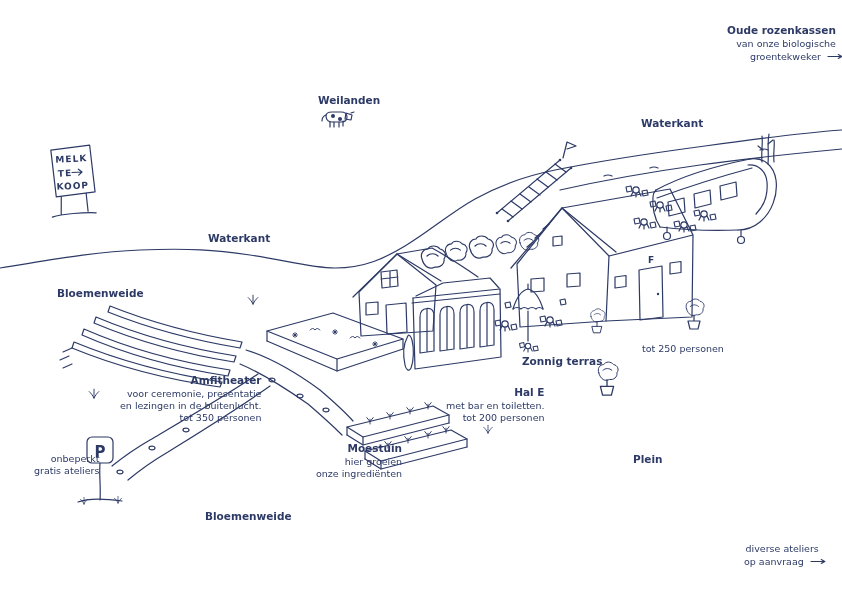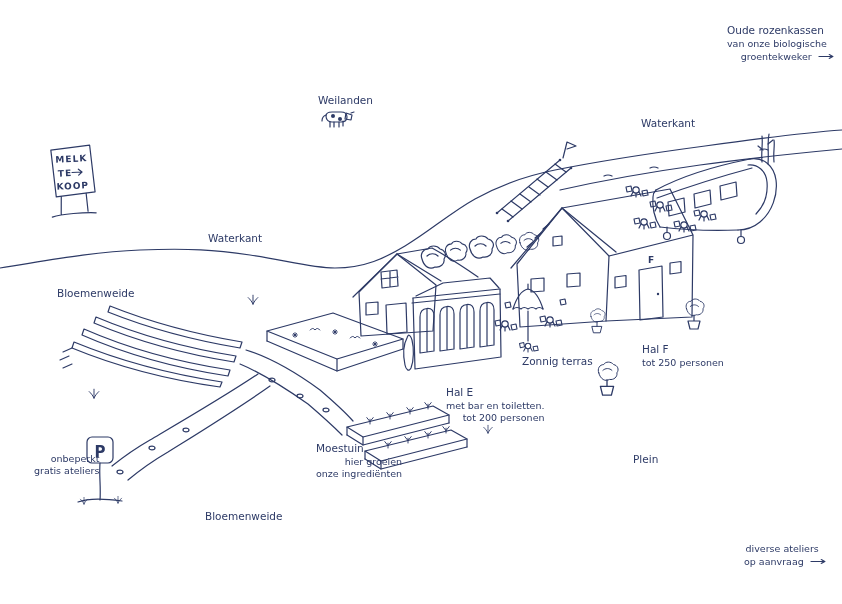--- a/index.html
+++ b/index.html
@@ -7,21 +7,21 @@
   #stage { position:relative; width:842px; height:604px; background:var(--bg); overflow:hidden;
            font-family:"DejaVu Sans", sans-serif; }
   #map-svg { position:absolute; left:0; top:0; }
   #map-svg path, #map-svg line, #map-svg circle, #map-svg ellipse, #map-svg rect,
   #map-svg polyline, #map-svg polygon {
       stroke:var(--ink); fill:none; stroke-width:1.2; stroke-linecap:round; stroke-linejoin:round;
   }
   #map-svg .fill { fill:var(--ink); stroke:none; }
   #map-svg text { fill:var(--ink); stroke:none; font-family:"DejaVu Sans",sans-serif; font-weight:bold; }
   .lbl { position:absolute; color:var(--ink); font-size:9.5px; line-height:1.25; white-space:nowrap; }
-  .lbl .t { display:block; font-weight:normal; font-size:10.5px; margin-bottom:1px; }
+  .lbl .t { display:block; font-weight:bold; font-size:10.5px; margin-bottom:1px;text-align:right; }
   .lbl .d { display:block;text-align:right; }
   .arrow { display:inline-block; font-size:12px; line-height:1; margin-left:5px;
            transform:scaleX(1.7); transform-origin:left center; }
 </style>
 </head>
 <body>
 
 <div id="stage">
 
 <svg id="map-svg" width="842" height="604" viewBox="0 0 842 604">
@@ -249,28 +249,33 @@
   </div>
 
   <div class="lbl" style="left:208px;top:232px">
     <span class="t">Waterkant</span>
   </div>
 
   <div class="lbl" style="left:57px;top:287px">
     <span class="t">Bloemenweide</span>
   </div>
 
+  <div class="lbl" style="left:120px;top:374px">
+    <span class="t">Amfitheater</span>
+    <span class="d">voor ceremonie, presentatie</span>
+    <span class="d">en lezingen in de buitenlucht.</span>
+    <span class="d">tot 350 personen</span>
+  </div>
 
 
   <div class="lbl" style="left:522px;top:355px">
     <span class="t">Zonnig terras</span>
   </div>
 
   <div class="lbl" style="left:642px;top:343px">
-    <span class="t">Hal F</span>
     <span class="d">tot 250 personen</span>
   </div>
 
   <div class="lbl" style="left:446px;top:386px">
     <span class="t">Hal E</span>
     <span class="d">met bar en toiletten.</span>
     <span class="d">tot 200 personen</span>
   </div>
 
   <div class="lbl" style="left:316px;top:442px">

